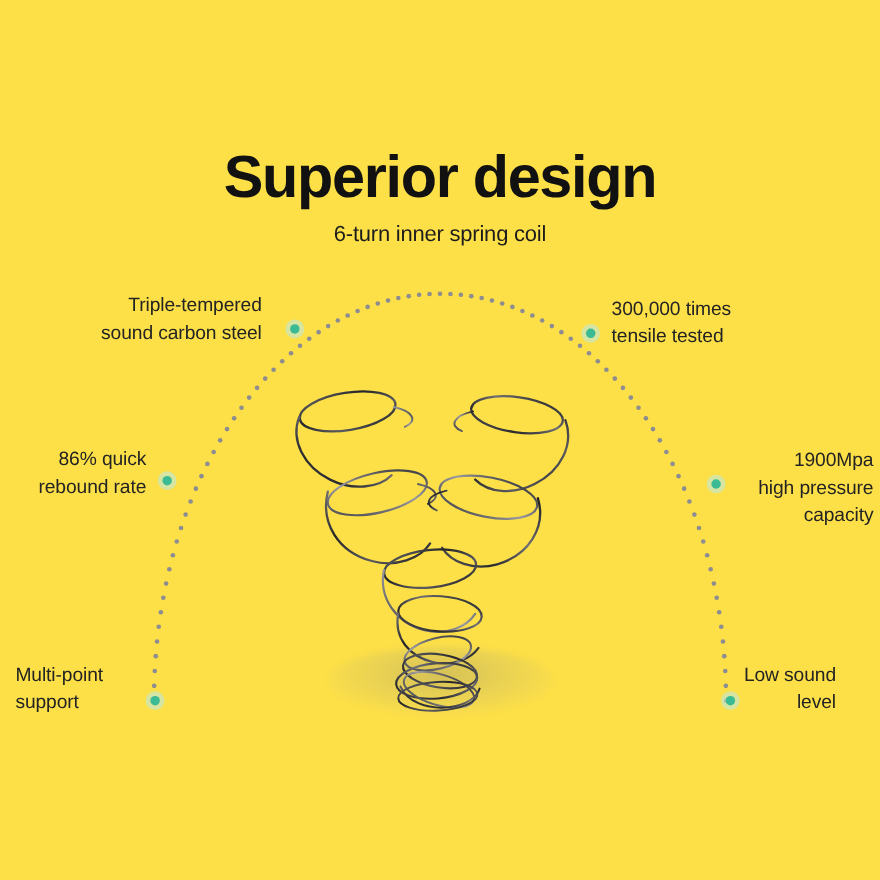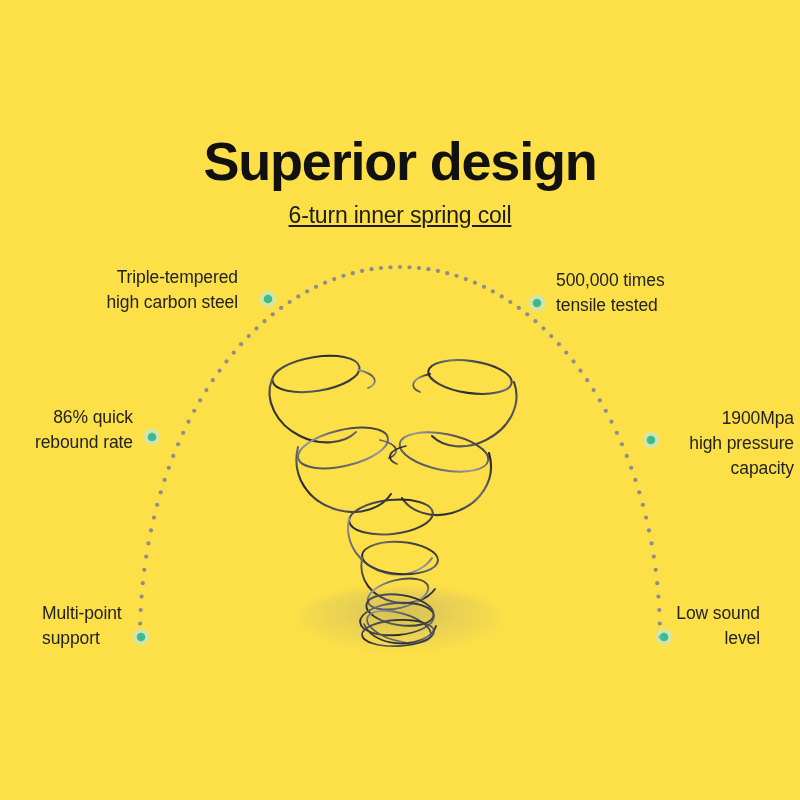--- a/index.html
+++ b/index.html
@@ -31,26 +31,25 @@
   }
   .title {
     font-size: 54px;
     font-weight: 700;
     letter-spacing: -1.2px;
     line-height: 1.08;
     color: #111111;
     margin: 0;
   }
   .subtitle {
-    font-size: 23px;
+    font-size: 20px;
     font-weight: 400;
     color: #1c1c1c;
     margin: 12px 0 0 0;
     letter-spacing: -0.2px;
-    text-decoration: underline;
   }
 
   
   .arc-layer {
     position: absolute;
     inset: 0;
     width: 800px;
     height: 800px;
   }
 
@@ -257,31 +256,31 @@
         <ellipse cx="142" cy="258" rx="34" ry="15" transform="rotate(9 142 258)" stroke="url(#wireA)" stroke-width="1.9"></ellipse>
         <ellipse cx="139" cy="267" rx="37" ry="16" transform="rotate(-5 139 267)" stroke="url(#wireB)" stroke-width="1.9"></ellipse>
         <ellipse cx="141" cy="275" rx="33" ry="14" transform="rotate(16 141 275)" stroke="url(#wireC)" stroke-width="1.8"></ellipse>
         <ellipse cx="140" cy="281" rx="36" ry="13" transform="rotate(-3 140 281)" stroke="url(#wireA)" stroke-width="1.8"></ellipse>
         <path d="M106 272 C112 286, 130 293, 150 291 C166 289, 176 282, 178 274" stroke="url(#wireB)" stroke-width="1.8"></path>
       </g>
     </svg>
   </div>
 
   <div class="feature-label align-right" style="right:562px; top:265px; width:200px;">Triple-tempered
-high carbon steel</div>
-
-  <div class="feature-label align-left" style="left:556px; top:268px; width:215px;">500,000 times
+sound carbon steel</div>
+
+  <div class="feature-label align-left" style="left:556px; top:268px; width:215px;">300,000 times
 tensile tested</div>
 
   <div class="feature-label align-right" style="right:667px; top:405px; width:120px;">86% quick
 rebound rate</div>
 
   <div class="feature-label align-center" style="left:666px; top:406px; width:128px;">1900Mpa
 high pressure
 capacity</div>
 
-  <div class="feature-label align-left" style="left:42px; top:601px; width:120px;">Multi-point
+  <div class="feature-label align-left" style="left:14px; top:601px; width:120px;">Multi-point
 support</div>
 
   <div class="feature-label align-center" style="left:648px; top:601px; width:112px;">Low sound
 level</div>
 
 </div>
 
 </body></html>

